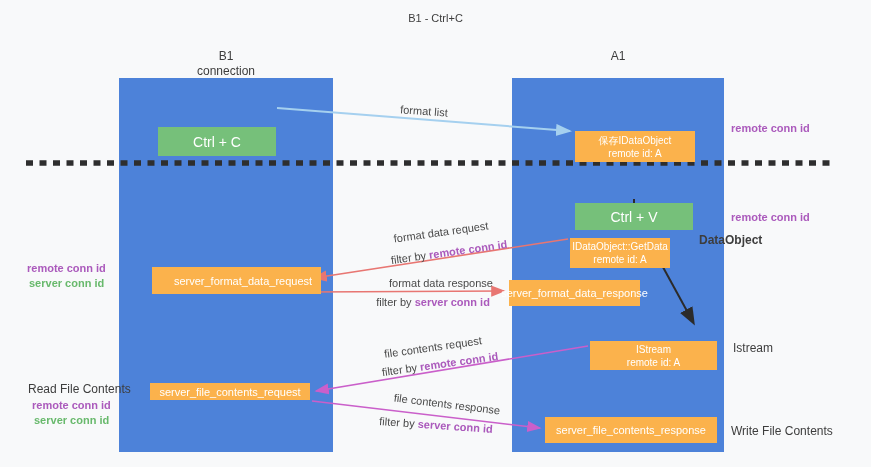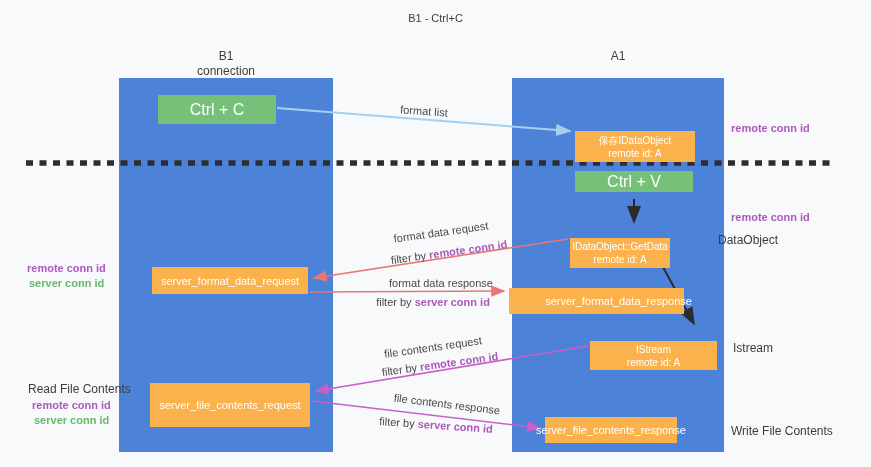--- a/index.html
+++ b/index.html
@@ -27,21 +27,21 @@
     position:absolute;
     background:var(--column-blue);
   }
   .node{
     position:absolute;
     display:flex;flex-direction:column;
     align-items:center;justify-content:center;
     color:#ffffff;text-align:center;
     z-index:3;
   }
-  .green{background:var(--box-green);font-size:16px;}
+  .green{background:var(--box-green);font-size:14px;margin-top:32px;}
   .orange{background:var(--box-orange);font-size:11px;}
   .two-line{font-size:10px;line-height:13px;margin-top:11px;}
   svg.overlay{position:absolute;left:0;top:0;z-index:2;}
   .side-label{
     position:absolute;
     font-size:12px;color:#3d3d3d;
     white-space:nowrap;
   }
   .conn-id{
     font-size:11px;font-weight:bold;white-space:nowrap;
@@ -109,53 +109,53 @@
 
   <div class="node green" style="left:158px;top:95px;width:118px;height:29px;">
     <span>Ctrl + C</span>
   </div>
 
   <div class="node orange two-line" style="left:575px;top:120px;width:120px;height:31px;">
     <span>保存IDataObject</span>
     <span>remote id: A</span>
   </div>
 
-  <div class="node green" style="left:575px;top:171px;width:118px;height:21px;">
+  <div class="node green" style="left:575px;top:171px;width:118px;height:27px;">
     <span>Ctrl + V</span>
   </div>
 
   <div class="node orange two-line" style="left:570px;top:227px;width:100px;height:30px;">
     <span>IDataObject::GetData</span>
     <span>remote id: A</span>
   </div>
 
-  <div class="node orange" style="left:152px;top:267px;width:156px;height:27px;">
+  <div class="node orange" style="left:152px;top:267px;width:156px;height:27px;padding-left:13px;">
     <span>server_format_data_request</span>
   </div>
 
-  <div class="node orange" style="left:509px;top:288px;width:131px;height:26px;padding-left:44px;">
+  <div class="node orange" style="left:509px;top:280px;width:131px;height:26px;">
     <span>server_format_data_response</span>
   </div>
 
   <div class="node orange two-line" style="left:590px;top:330px;width:127px;height:29px;">
     <span>IStream</span>
     <span>remote id: A</span>
   </div>
 
-  <div class="node orange" style="left:150px;top:383px;width:160px;height:44px;">
+  <div class="node orange" style="left:150px;top:383px;width:160px;height:17px;">
     <span>server_file_contents_request</span>
   </div>
 
-  <div class="node orange" style="left:545px;top:417px;width:132px;height:26px;">
+  <div class="node orange" style="left:545px;top:417px;width:172px;height:26px;">
     <span>server_file_contents_response</span>
   </div>
 
   <div class="conn-id purple" style="left:731px;top:122px;">remote conn id</div>
   <div class="conn-id purple" style="left:731px;top:211px;">remote conn id</div>
-  <div class="side-label" style="left:718px;top:233px;">DataObject</div>
+  <div class="side-label" style="left:699px;top:233px;font-weight:bold;">DataObject</div>
   <div class="side-label" style="left:733px;top:341px;">Istream</div>
   <div class="side-label" style="left:731px;top:424px;">Write File Contents</div>
 
   <div class="conn-id purple" style="left:27px;top:262px;">remote conn id</div>
   <div class="conn-id greentxt" style="left:29px;top:277px;">server conn id</div>
   <div class="side-label" style="left:28px;top:382px;">Read File Contents</div>
   <div class="conn-id purple" style="left:32px;top:399px;">remote conn id</div>
   <div class="conn-id greentxt" style="left:34px;top:414px;">server conn id</div>
 
   <div class="flow center" style="left:424px;top:111px;transform:translate(-50%,-50%) rotate(4deg);">format list</div>

